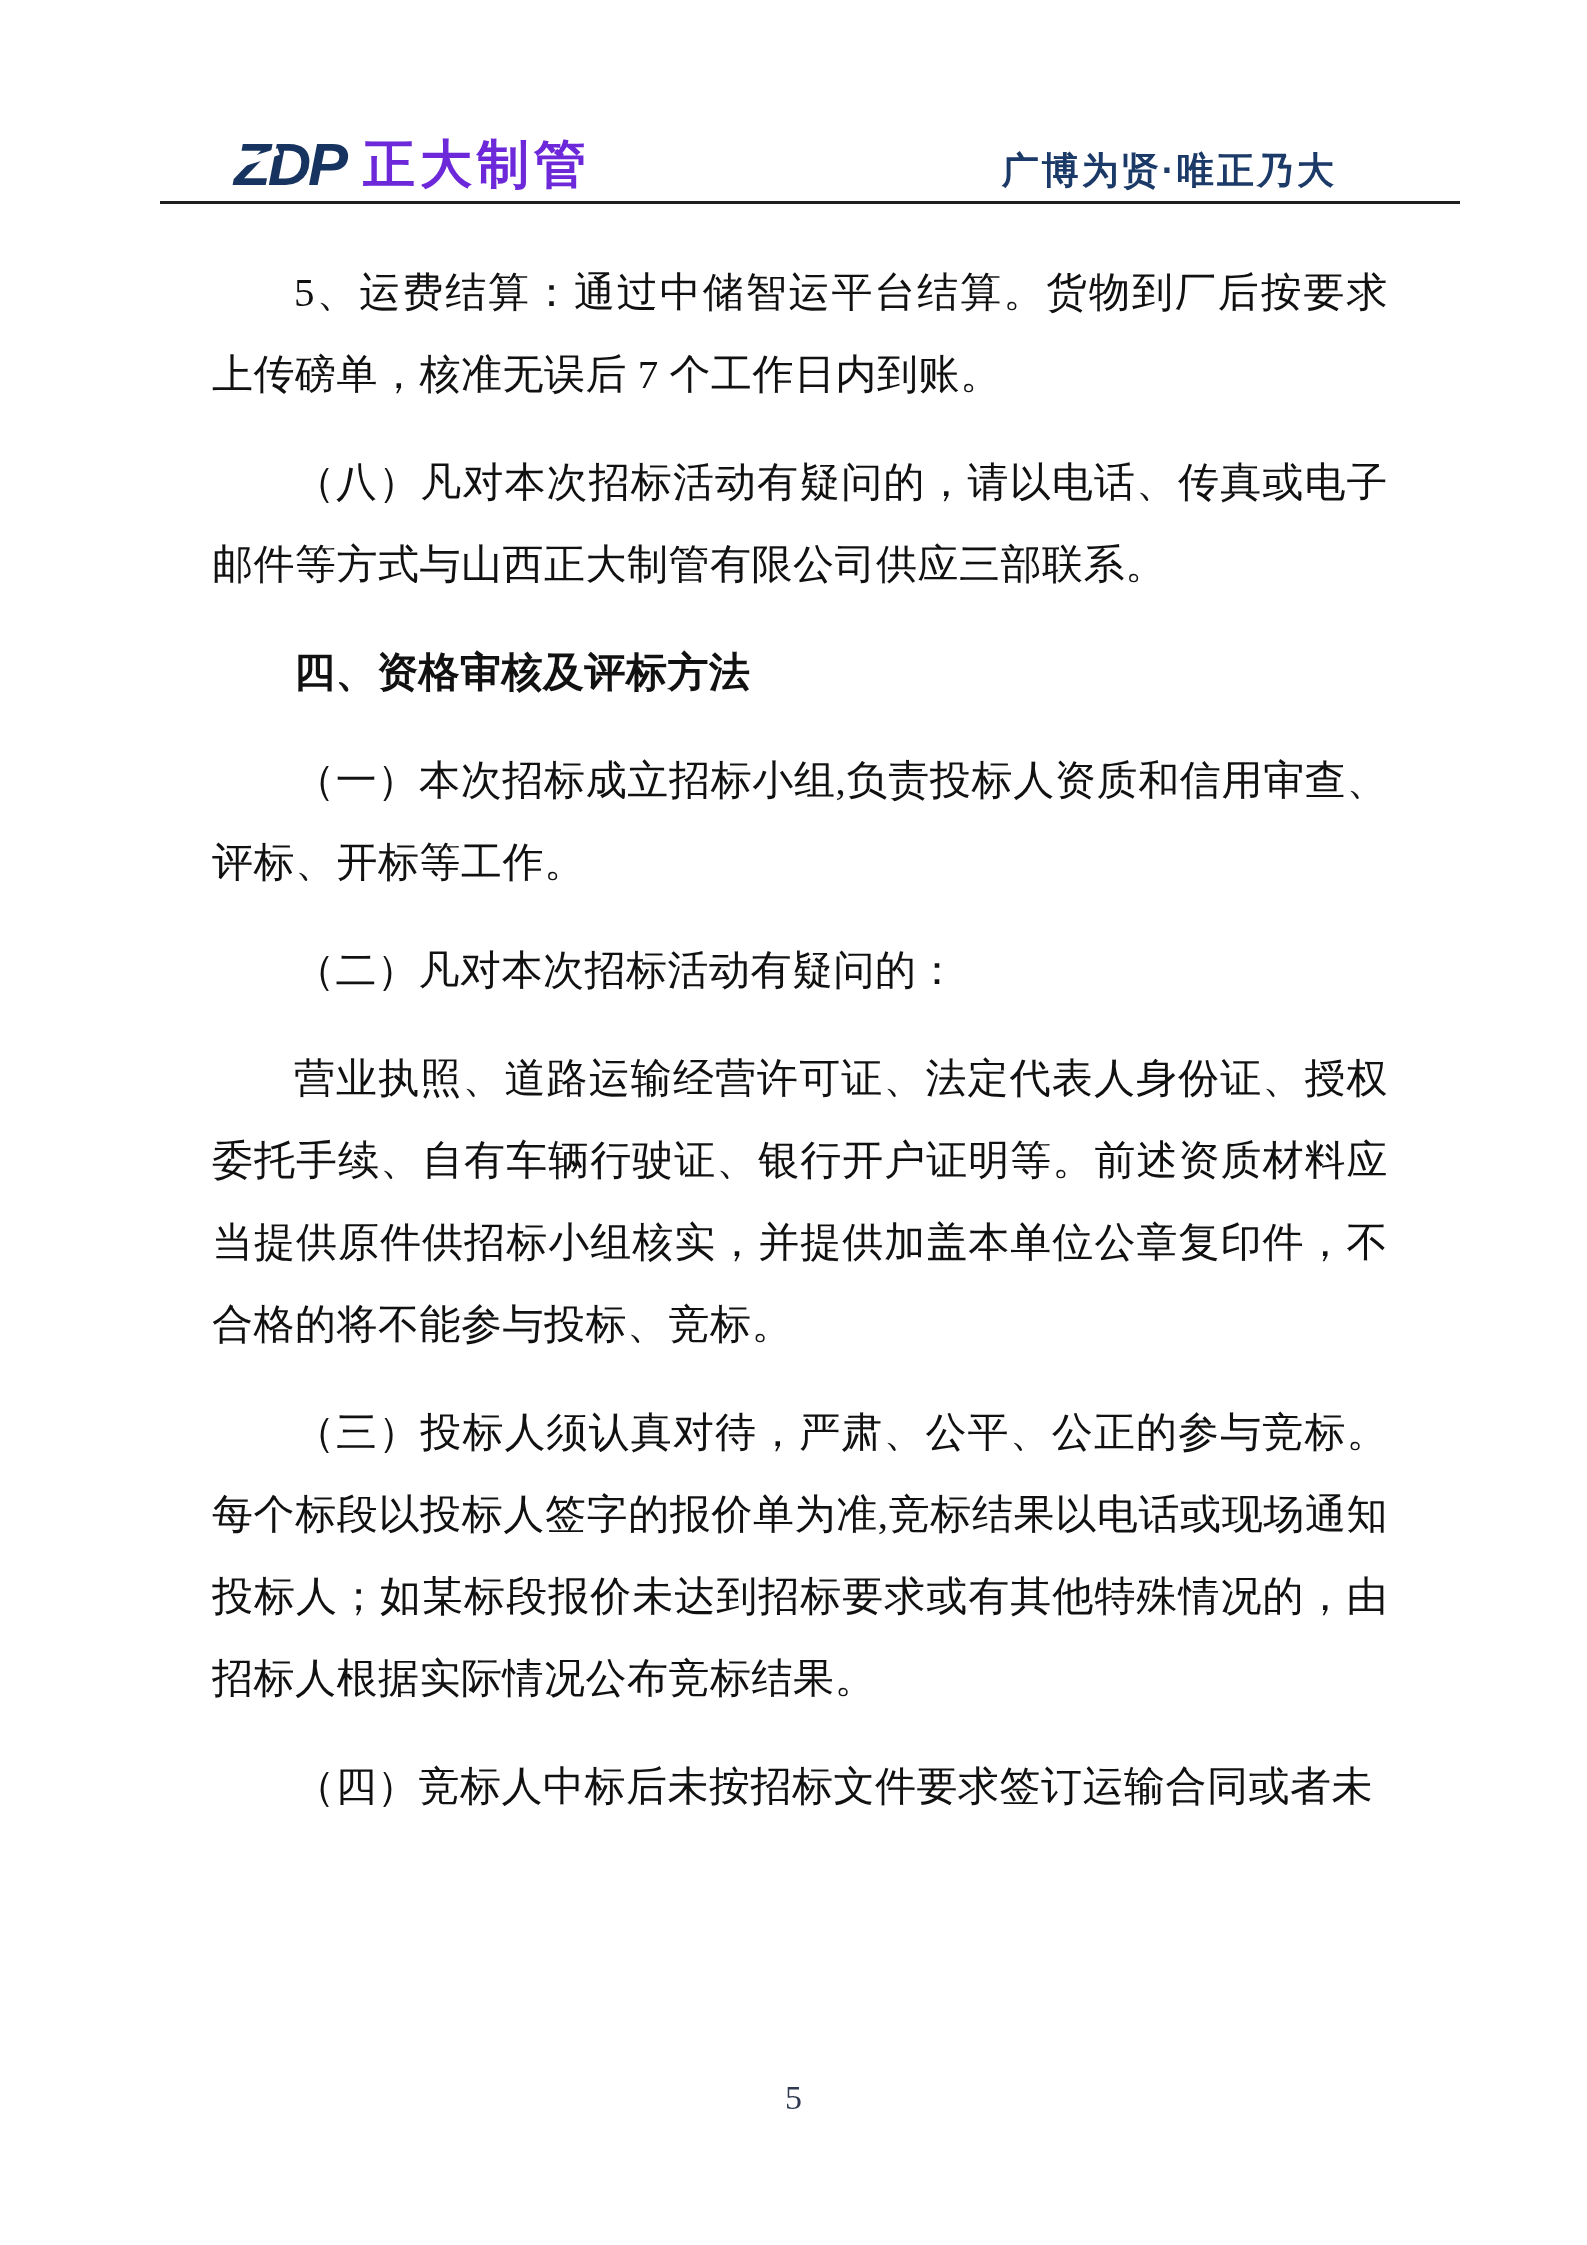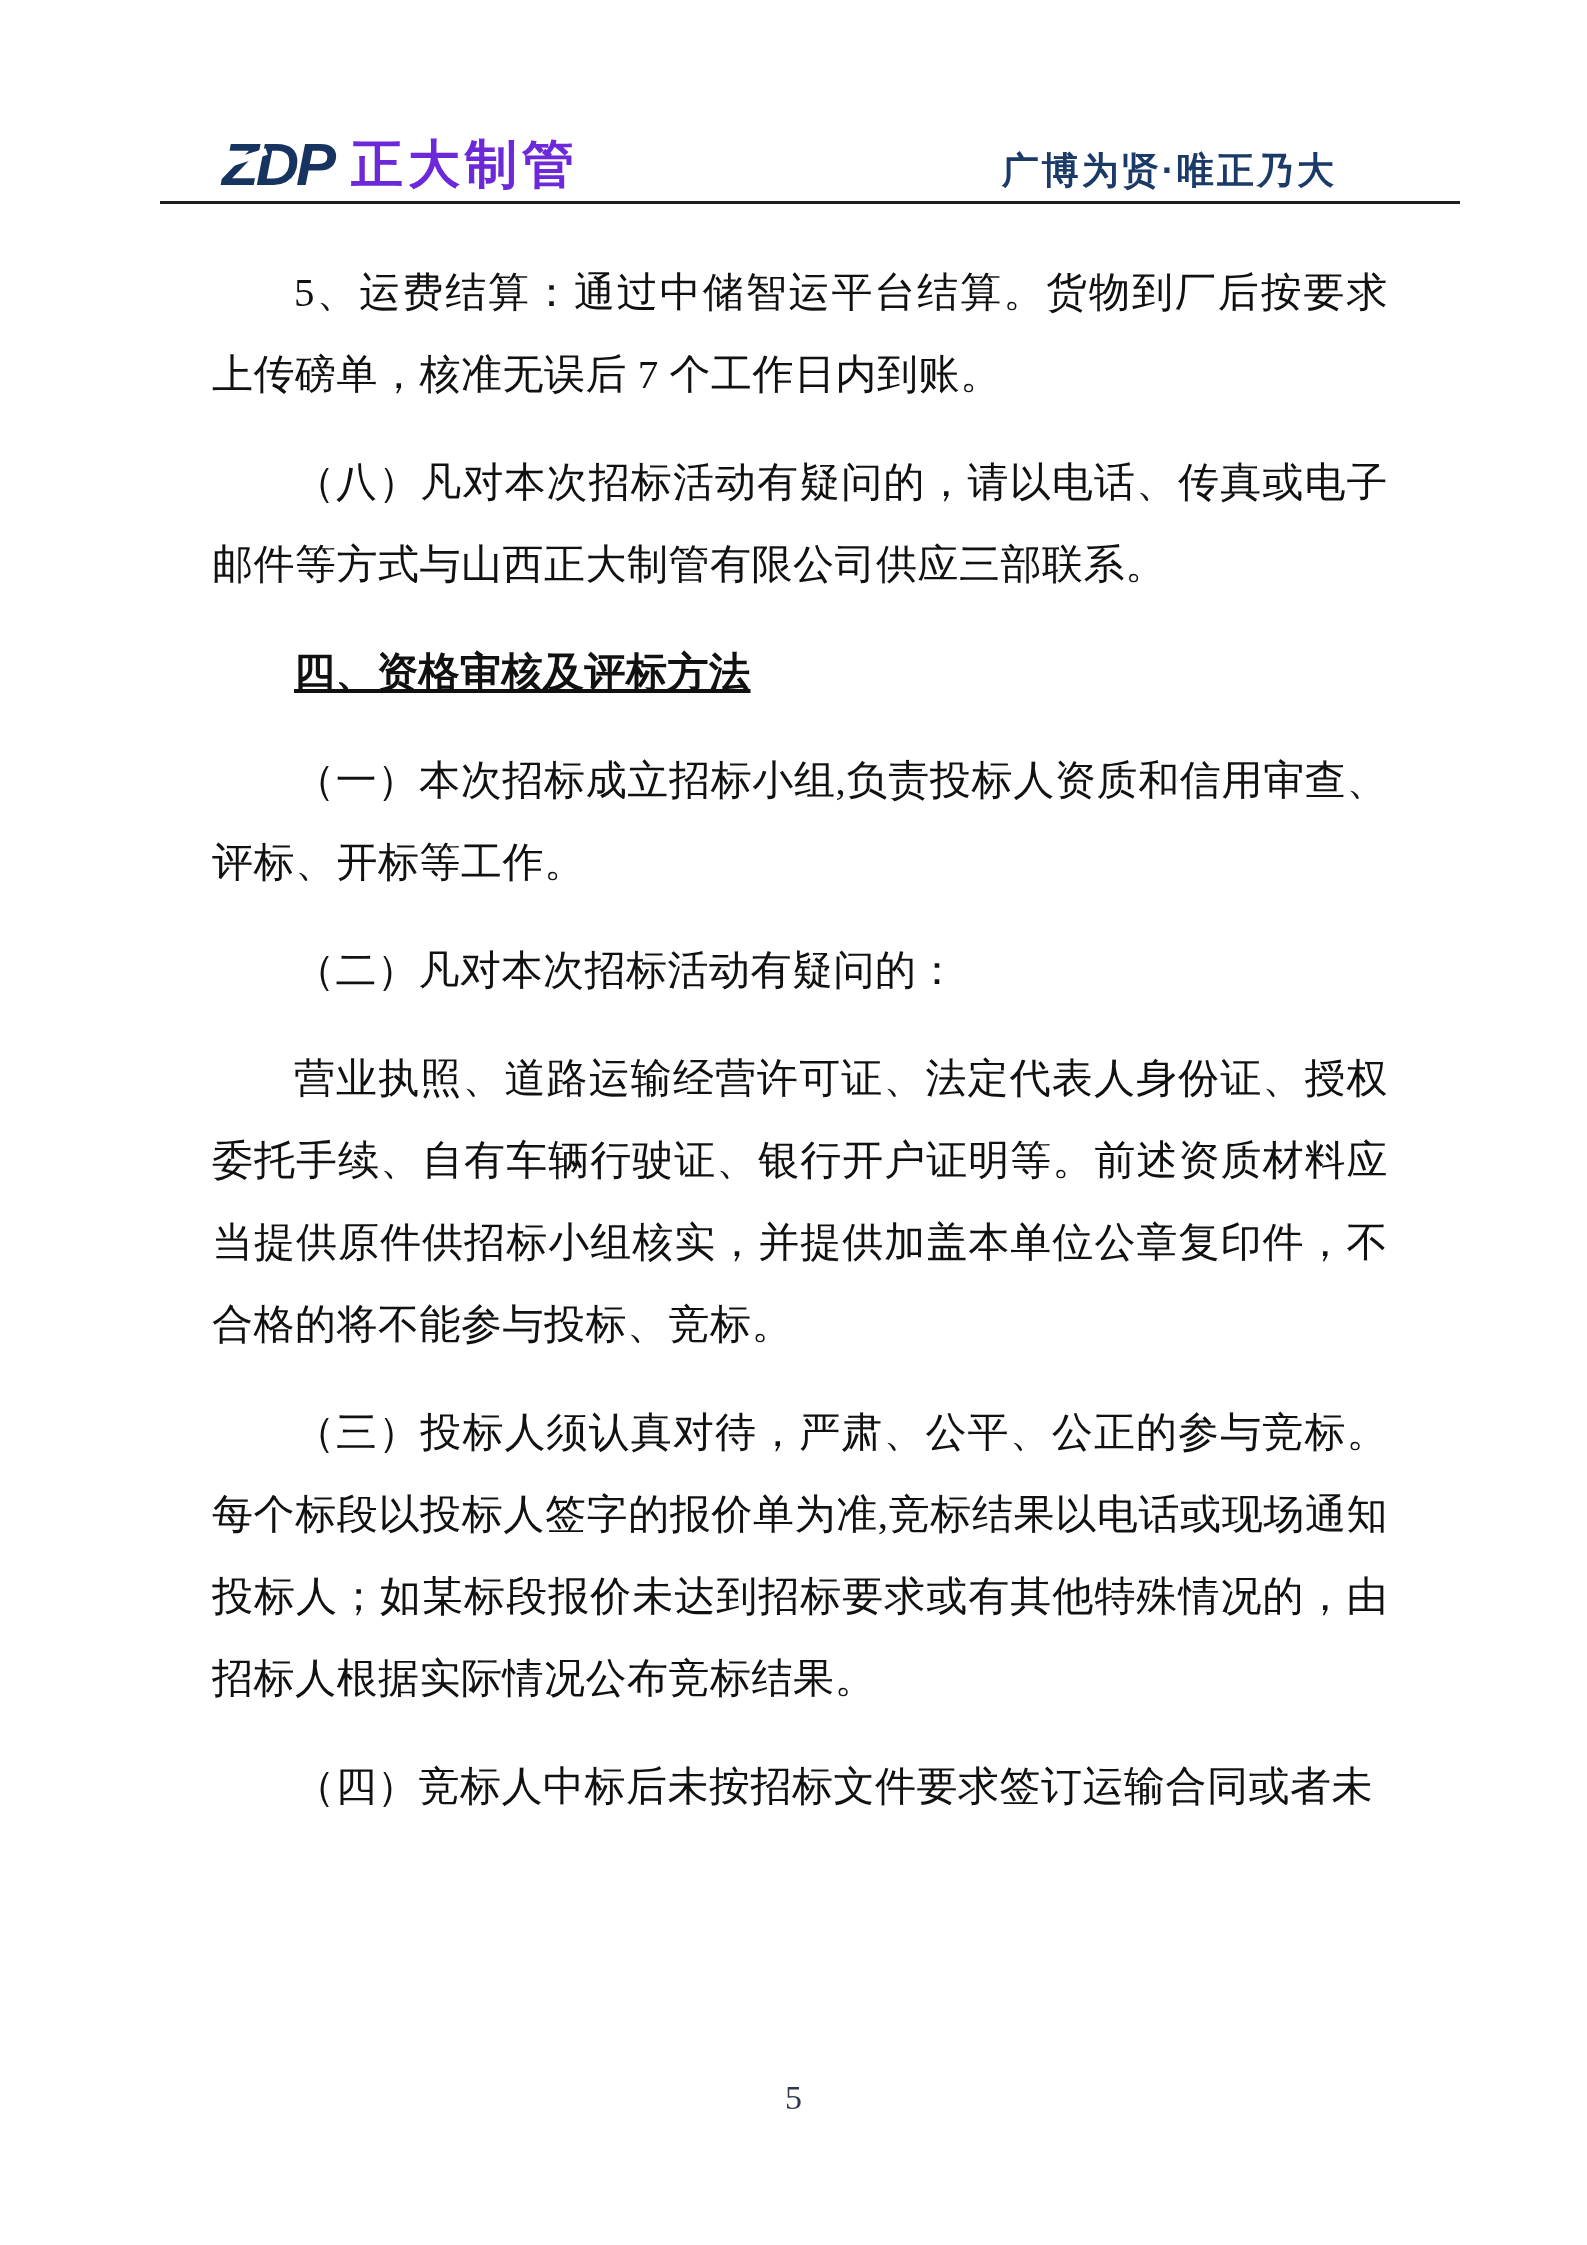--- a/index.html
+++ b/index.html
@@ -11,21 +11,21 @@
     margin: 0 auto;
     overflow: hidden;
     font-family: "Liberation Serif", "DejaVu Serif", serif;
   }
 
   
   .header { position: absolute; left: 0; top: 0; width: 100%; height: 210px; }
 
   .logo {
     position: absolute;
-    left: 222px;
+    left: 234px;
     top: 138px;
     display: flex;
     align-items: flex-end;
     gap: 18px;
     white-space: nowrap;
     text-align: center;
   }
   .logo-zdp {
     position: relative;
     font-family: "Liberation Sans", "DejaVu Sans", sans-serif;
@@ -83,21 +83,21 @@
     width: 1176px;
     color: #111111;
     font-size: 41px;
     line-height: 82px;
     letter-spacing: 0.5px;
     text-align: justify;
   }
   .para { margin: 0; }
   .para + .para { margin-top: 26px; }
   .indent { text-indent: 2em; }
-  .bold-heading { font-weight: 700; text-decoration: underline; }
+  .bold-heading { font-weight: 700; }
 
   
   .page-number {
     position: absolute;
     left: 0;
     top: 2078px;
     width: 100%;
     text-align: center;
     font-size: 34px;
     line-height: 40px;

